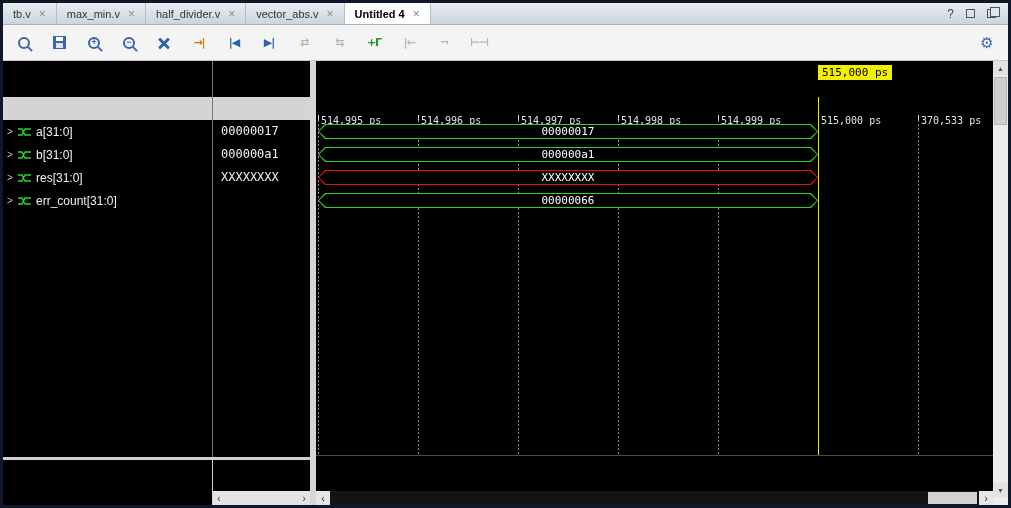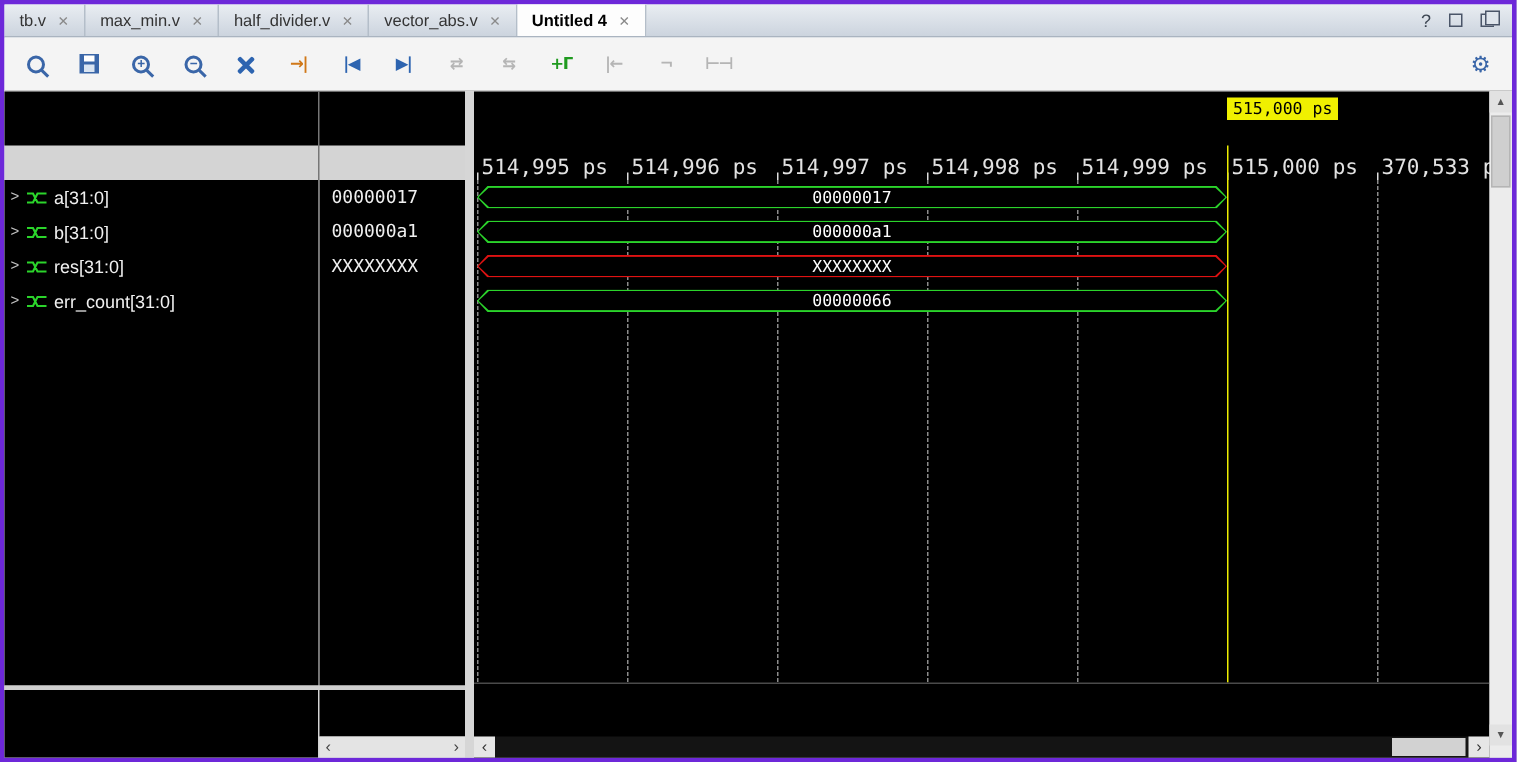--- a/index.html
+++ b/index.html
@@ -1,18 +1,18 @@
 <!DOCTYPE html>
 <html><head>
 <meta charset="utf-8">
 <style>
   * { box-sizing: border-box; margin: 0; padding: 0; }
   html,body { width:1011px; height:508px; overflow:hidden; background:#fff;
               font-family:"Liberation Sans", sans-serif; }
-  .window { position:absolute; inset:0; border:3px solid #6d28d9; background:#e8edf3;text-decoration:underline; }
+  .window { position:absolute; inset:0; border:3px solid #0f172a; background:#e8edf3;text-decoration:underline; }
   .content { position:relative; width:1005px; height:502px; }
 
   
   .tabbar { position:absolute; left:0; top:0; width:1005px; height:22px;
             background:linear-gradient(#e9edf2,#ccd4de); border-bottom:1px solid #aab4c0;
             display:flex; align-items:stretch; }
   .tab { display:flex; align-items:center; gap:8px; padding:0 10px; font-size:11px;
          color:#333; border-right:1px solid #b4bec9; white-space:nowrap; cursor:default; }
   .tab.active { background:#fdfdfd; color:#000; font-weight:bold; }
   .tab .close { color:#8a8a8a; font-size:12px; font-weight:normal; }
@@ -72,22 +72,22 @@
   .val-text { position:absolute; left:8px; top:0; line-height:23px;
               font-family:"DejaVu Sans Mono", monospace; font-size:12px; color:#f0f0f0; }
 
   .splitter { position:absolute; left:307px; top:0; width:6px; height:444px; background:#d6d6d6; }
 
   
   .wave { position:absolute; left:313px; top:0; width:677px; height:444px; background:#000; }
   .cursor-label { position:absolute; left:502px; top:4px; background:#f0f000; color:#000;
                   font-family:"DejaVu Sans Mono", monospace; font-size:11px; padding:1px 4px; }
   .ruler { position:absolute; left:0; top:36px; width:677px; height:23px; }
-  .tick-label { position:absolute; top:7px; font-family:"DejaVu Sans Mono", monospace;
-                font-size:14px; color:#e2e2e2; white-space:nowrap; }
+  .tick-label { position:absolute; top:18px; font-family:"DejaVu Sans Mono", monospace;
+                font-size:10px; color:#e2e2e2; white-space:nowrap; }
   .tick-mark { position:absolute; bottom:0; width:1px; height:5px; background:#ddd; }
   .gridline { position:absolute; top:59px; width:1px; height:335px;
               background-image:linear-gradient(rgba(255,255,255,.55) 60%, transparent 60%);
               background-size:1px 4px; }
   .cursor-line { position:absolute; left:502px; top:36px; width:1px; height:358px; background:#ededo0;
                  background:#eded00; }
   .wave-sep { position:absolute; left:0; top:394px; width:677px; height:1px; background:#4a4a4a; }
 
   .wrow { position:absolute; left:0; width:677px; height:23px; }
   .bus { position:absolute; left:2px; top:4px; width:500px; height:15px; }

